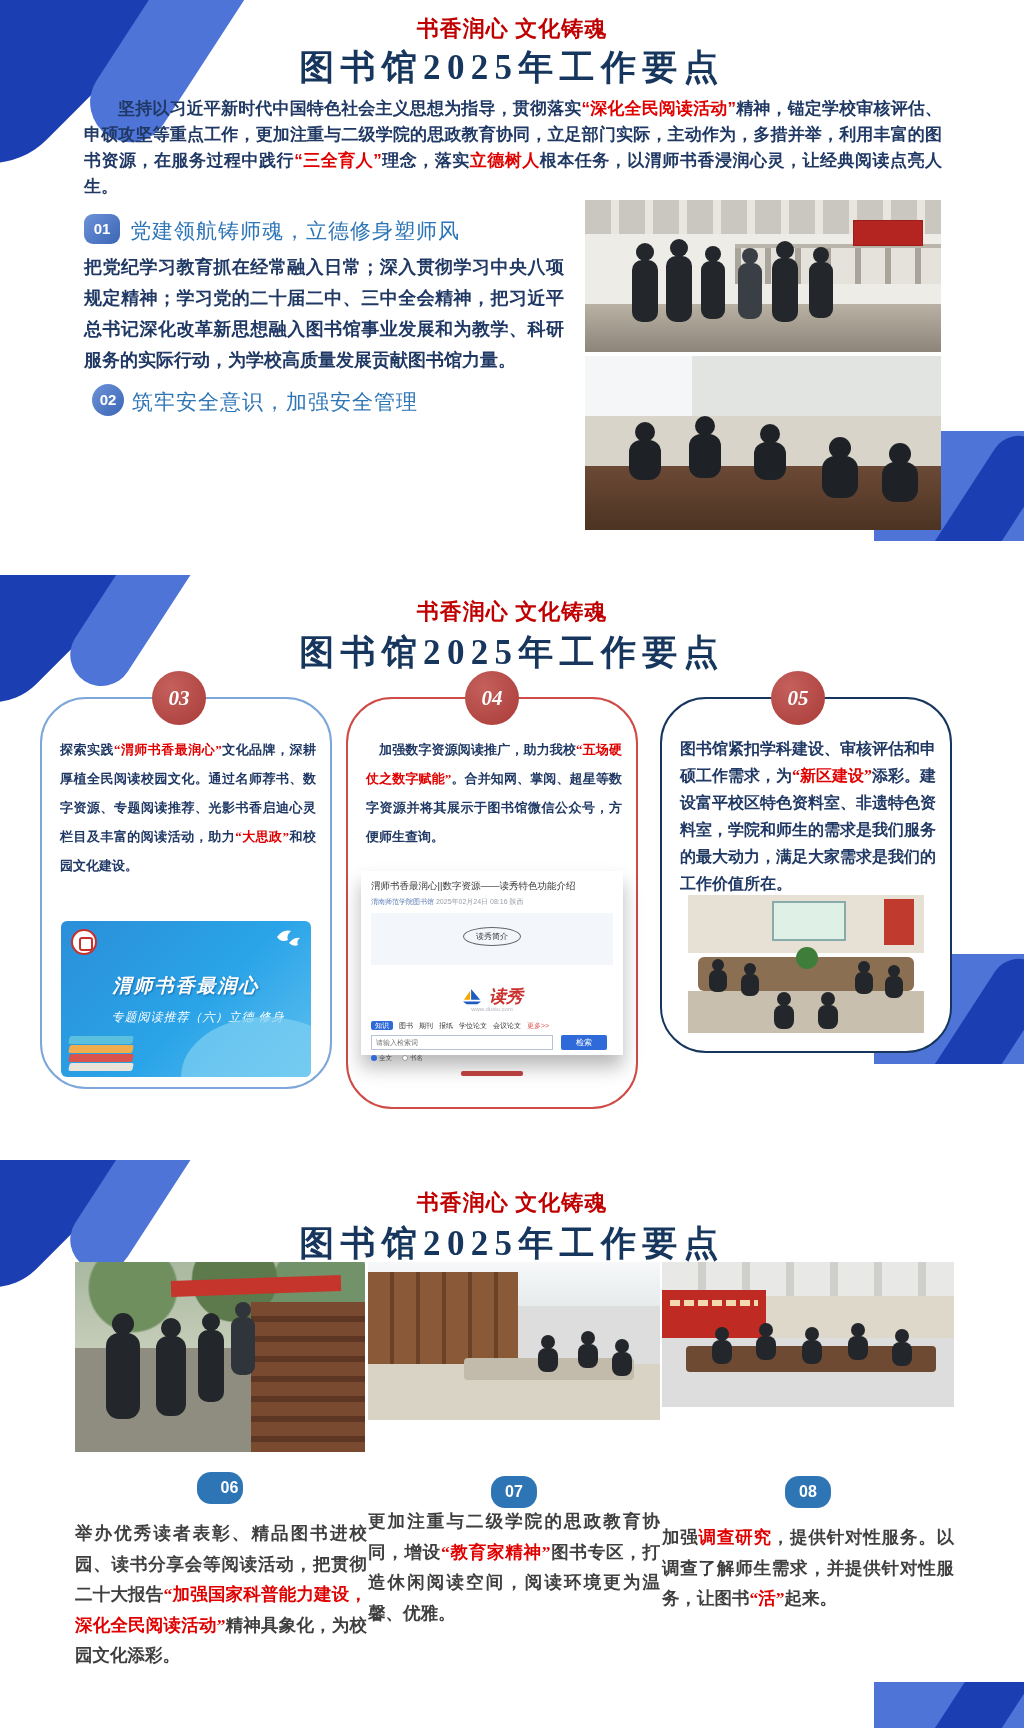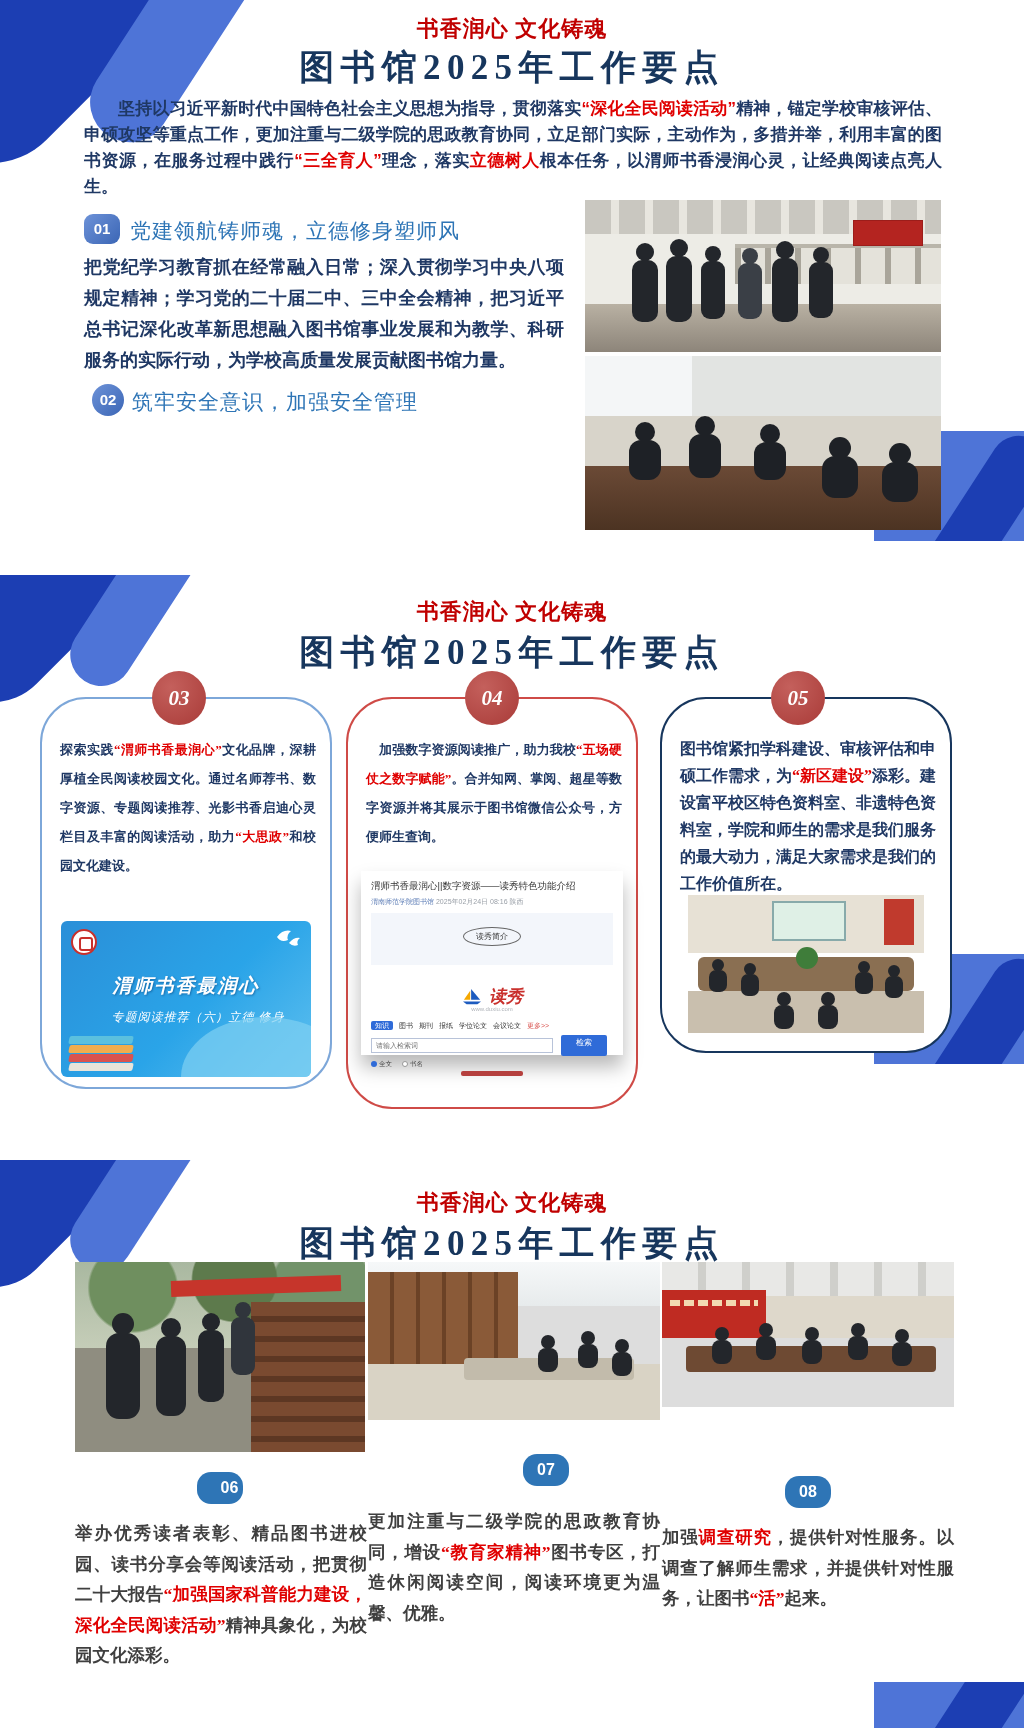--- a/index.html
+++ b/index.html
@@ -113,21 +113,21 @@
   .mini-logo { font-family:"Liberation Serif", serif; font-style:italic; font-weight:bold;
       font-size:17px; color:#c9302c; margin-left:6px; vertical-align:middle; }
   .mini-url { display:block; font-size:6px; color:#b0b4ba; margin-top:-2px; }
   .mini-tabs { margin-top:2px; font-size:7px; color:#333; }
   .mini-tabs span { margin-right:6px; }
   .mini-tabs span.active { background:#2f6bd8; color:#fff; padding:1px 4px; border-radius:2px; }
   .mini-tabs span.red { color:#d9534f; }
   .mini-search { margin-top:4px; display:flex; align-items:center; }
   .mini-input { width:182px; height:15px; border:1px solid #b8c3d9; font-size:7px; padding:0 4px;
       color:#333; background:#fff; }
-  .mini-btn { margin-left:8px; width:46px; height:21px; background:#2f6bd8; color:#fff;
+  .mini-btn { margin-left:8px; width:46px; height:15px; background:#2f6bd8; color:#fff;
       font-size:8px; text-align:center; line-height:15px; border-radius:2px; }
   .mini-radios { margin-top:4px; font-size:6.5px; color:#444; display:flex; align-items:center; gap:10px; }
   .rdot { display:inline-block; width:6px; height:6px; border-radius:50%; margin-right:2px;
       vertical-align:middle; }
   .rdot.on { background:#2f6bd8; } .rdot.off { border:1px solid #999; background:#fff; }
   .red-dash { position:absolute; left:50%; transform:translateX(-50%); top:372px;
       width:62px; height:5px; background:#b5403e; border-radius:2px; }
 
   
   #photo-conf { left:26px; top:196px; width:236px; height:138px; position:absolute; overflow:hidden; }
@@ -161,21 +161,21 @@
   .p8-banner::after { content:""; position:absolute; left:8px; top:10px; width:88px; height:6px;
       background:repeating-linear-gradient(90deg,#f2d9b0 0 10px,transparent 10px 14px); }
   .p8-wall { left:104px; top:34px; width:188px; height:42px; background:#ded8cb; }
   .p8-tables { left:24px; top:84px; width:250px; height:26px; background:#6e4a33; border-radius:4px; }
   .p8-floor { left:0; top:76px; width:100%; height:69px; background:#cfc6b4; z-index:-1; }
 
   .pill-badge { position:absolute; width:46px; height:32px; border-radius:14px;
       background:#2e75b6; color:#fff; font-weight:bold; font-size:16px; text-align:center;
       line-height:32px; }
   #pb6 { left:197px; top:312px;padding-left:19px; }
-  #pb7 { left:491px; top:294px;margin-left:32px; }
+  #pb7 { left:491px; top:316px; }
   #pb8 { left:785px; top:316px; }
   .block-text { position:absolute; width:292px; font-family:"Liberation Serif", serif;
       font-weight:bold; font-size:17.5px; line-height:30.5px; color:#3f3f3f; text-align:justify; }
   #bt6 { left:75px;  top:358px; }
   #bt7 { left:368px; top:346px; }
   #bt8 { left:662px; top:362px; }
 
   
   .deco-tl { position:absolute; left:0; top:0; width:300px; height:230px;
       overflow:hidden; pointer-events:none; }

